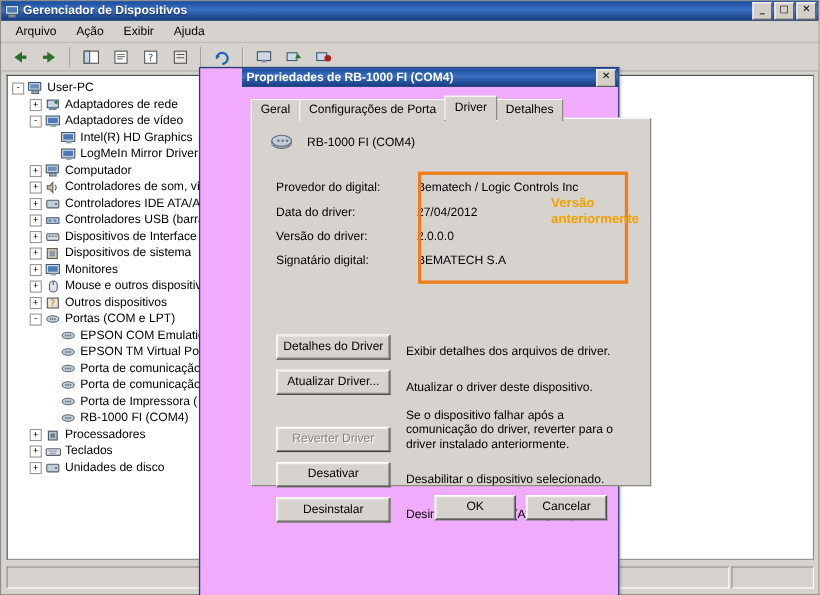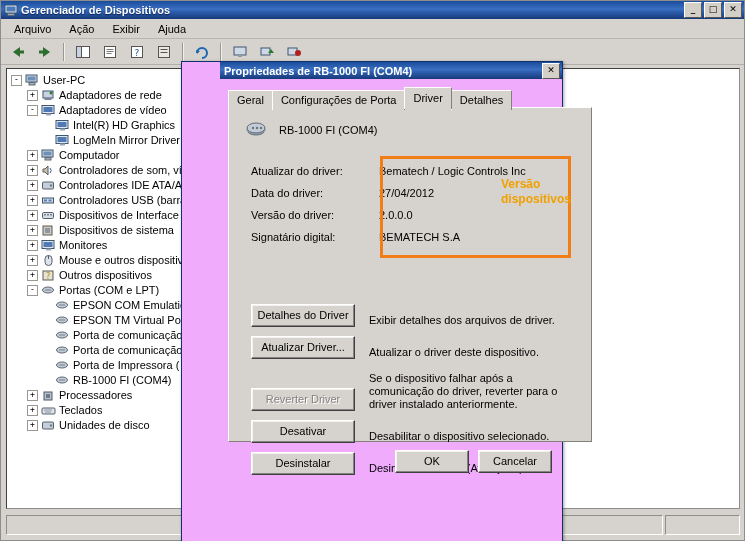--- a/index.html
+++ b/index.html
@@ -580,21 +580,21 @@
               <circle cx="10" cy="10" r="1.2" fill="#6b7581"></circle>
               <circle cx="14" cy="10" r="1.2" fill="#6b7581"></circle>
               <circle cx="18" cy="10" r="1.2" fill="#6b7581"></circle>
             </svg>
           </span>
           <span class="dname">RB-1000 FI (COM4)</span>
         </div>
 
         <div class="info">
           <div class="inforow">
-            <span class="k">Atualizar do driver:</span>
+            <span class="k">Provedor do digital:</span>
             <span class="v">Bematech / Logic Controls Inc</span>
           </div>
           <div class="inforow">
             <span class="k">Data do driver:</span>
             <span class="v">27/04/2012</span>
           </div>
           <div class="inforow">
             <span class="k">Versão do driver:</span>
             <span class="v">2.0.0.0</span>
           </div>
@@ -631,16 +631,16 @@
 
       <div class="dlg-footer">
         <div class="fbtn">OK</div>
         <div class="fbtn">Cancelar</div>
       </div>
     </div>
   </div>
 
   <div class="annot" id="annot" style="color: rgb(240, 160, 0);">
       <div>Versão</div>
-      <div>dispositivos</div>
+      <div>anteriormente</div>
     </div>
 
 </div>
 
 </body></html>

